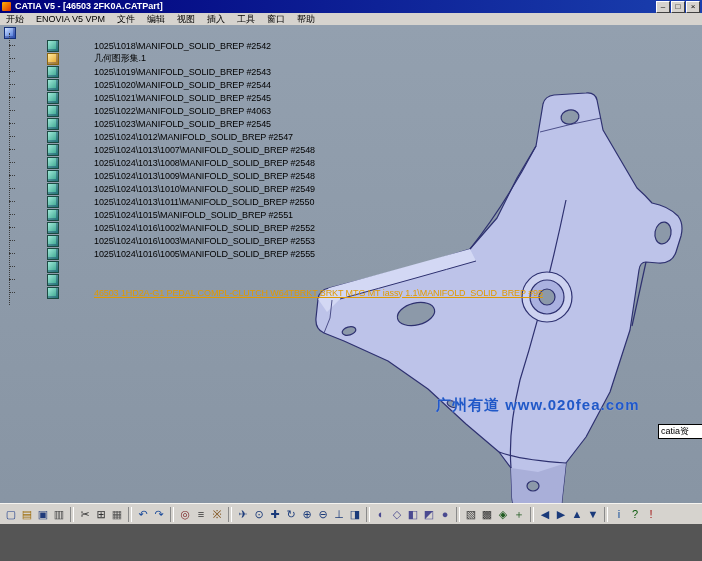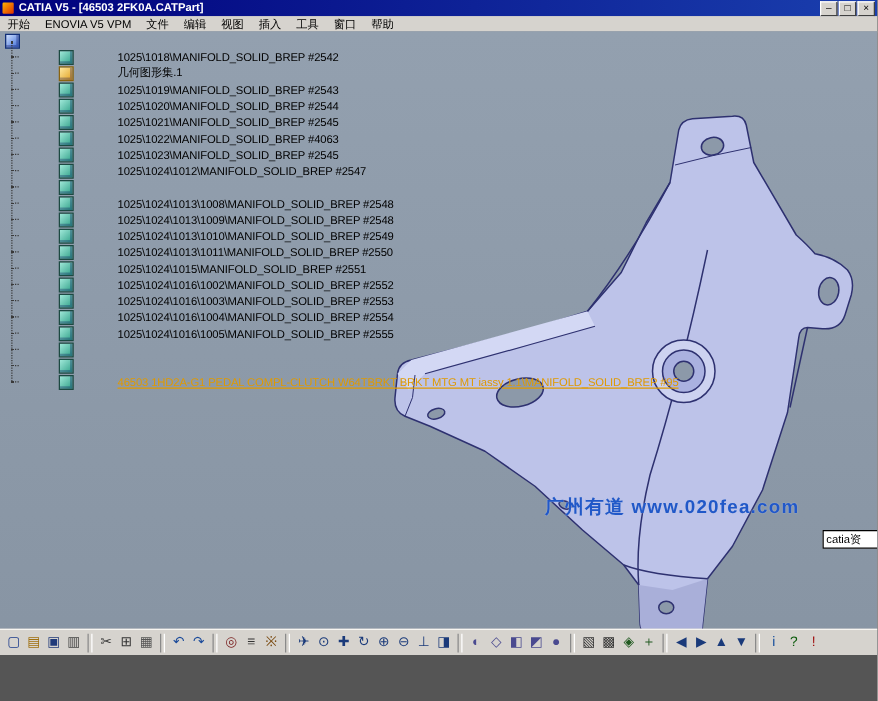--- a/index.html
+++ b/index.html
@@ -153,20 +153,21 @@
             <span class="lbl">1025\1023\MANIFOLD_SOLID_BREP #2545</span>
           </div>
           <div class="tree-row">
             <span class="stub"></span>
             <span class="ni brep"></span>
             <span class="lbl">1025\1024\1012\MANIFOLD_SOLID_BREP #2547</span>
           </div>
           <div class="tree-row">
             <span class="stub"></span>
             <span class="ni brep"></span>
+            <span class="lbl">1025\1024\1013\1007\MANIFOLD_SOLID_BREP #2548</span>
           </div>
           <div class="tree-row">
             <span class="stub"></span>
             <span class="ni brep"></span>
             <span class="lbl">1025\1024\1013\1008\MANIFOLD_SOLID_BREP #2548</span>
           </div>
           <div class="tree-row">
             <span class="stub"></span>
             <span class="ni brep"></span>
             <span class="lbl">1025\1024\1013\1009\MANIFOLD_SOLID_BREP #2548</span>
@@ -188,25 +189,20 @@
           </div>
           <div class="tree-row">
             <span class="stub"></span>
             <span class="ni brep"></span>
             <span class="lbl">1025\1024\1016\1002\MANIFOLD_SOLID_BREP #2552</span>
           </div>
           <div class="tree-row">
             <span class="stub"></span>
             <span class="ni brep"></span>
             <span class="lbl">1025\1024\1016\1003\MANIFOLD_SOLID_BREP #2553</span>
-          </div>
-          <div class="tree-row">
-            <span class="stub"></span>
-            <span class="ni brep"></span>
-            <span class="lbl">1025\1024\1016\1004\MANIFOLD_SOLID_BREP #2554</span>
           </div>
           <div class="tree-row">
             <span class="stub"></span>
             <span class="ni brep"></span>
             <span class="lbl">1025\1024\1016\1005\MANIFOLD_SOLID_BREP #2555</span>
           </div>
           <div class="tree-row">
             <span class="stub"></span>
             <span class="ni brep"></span>
           </div>

